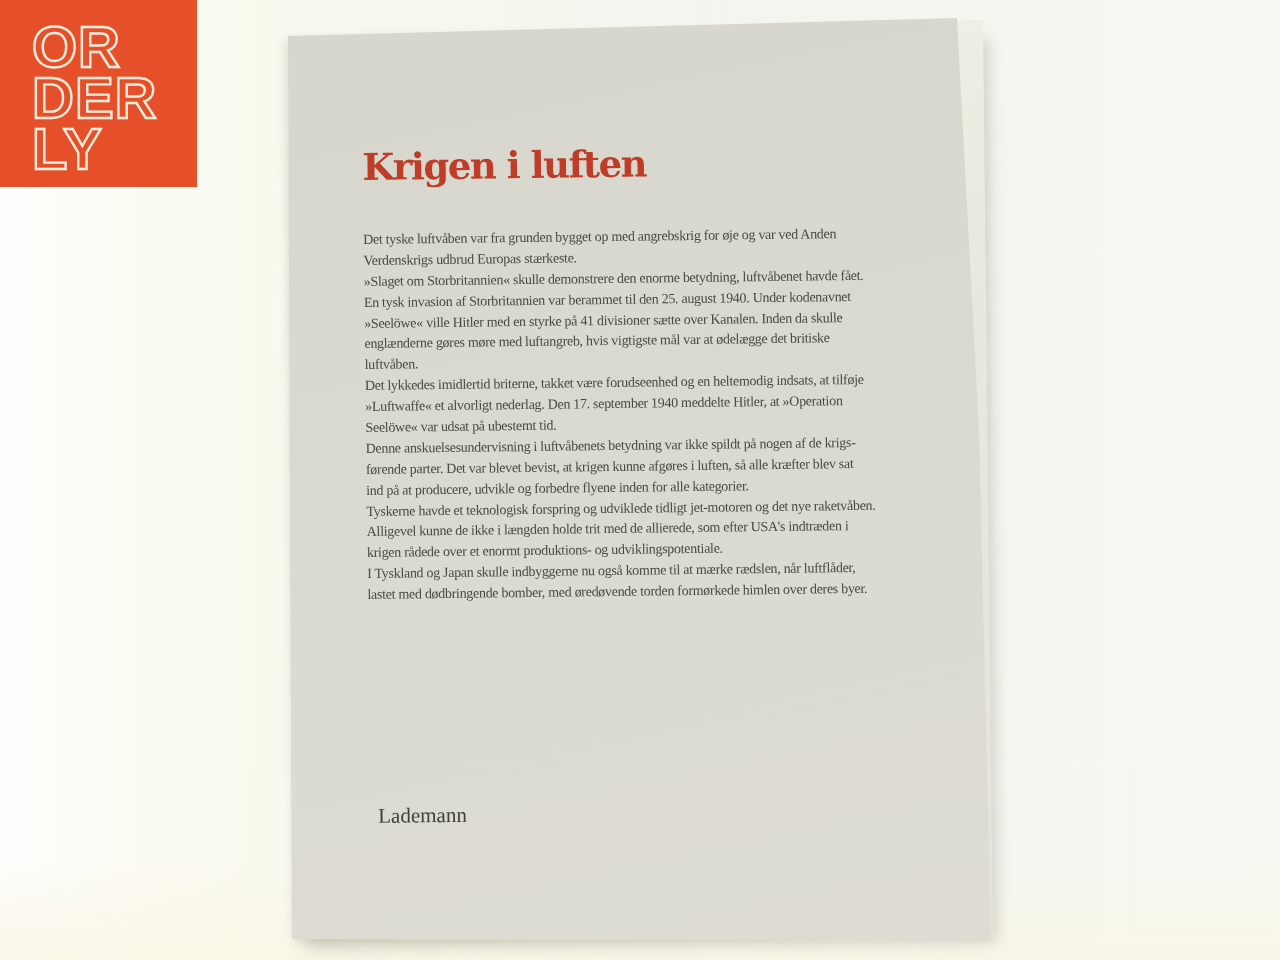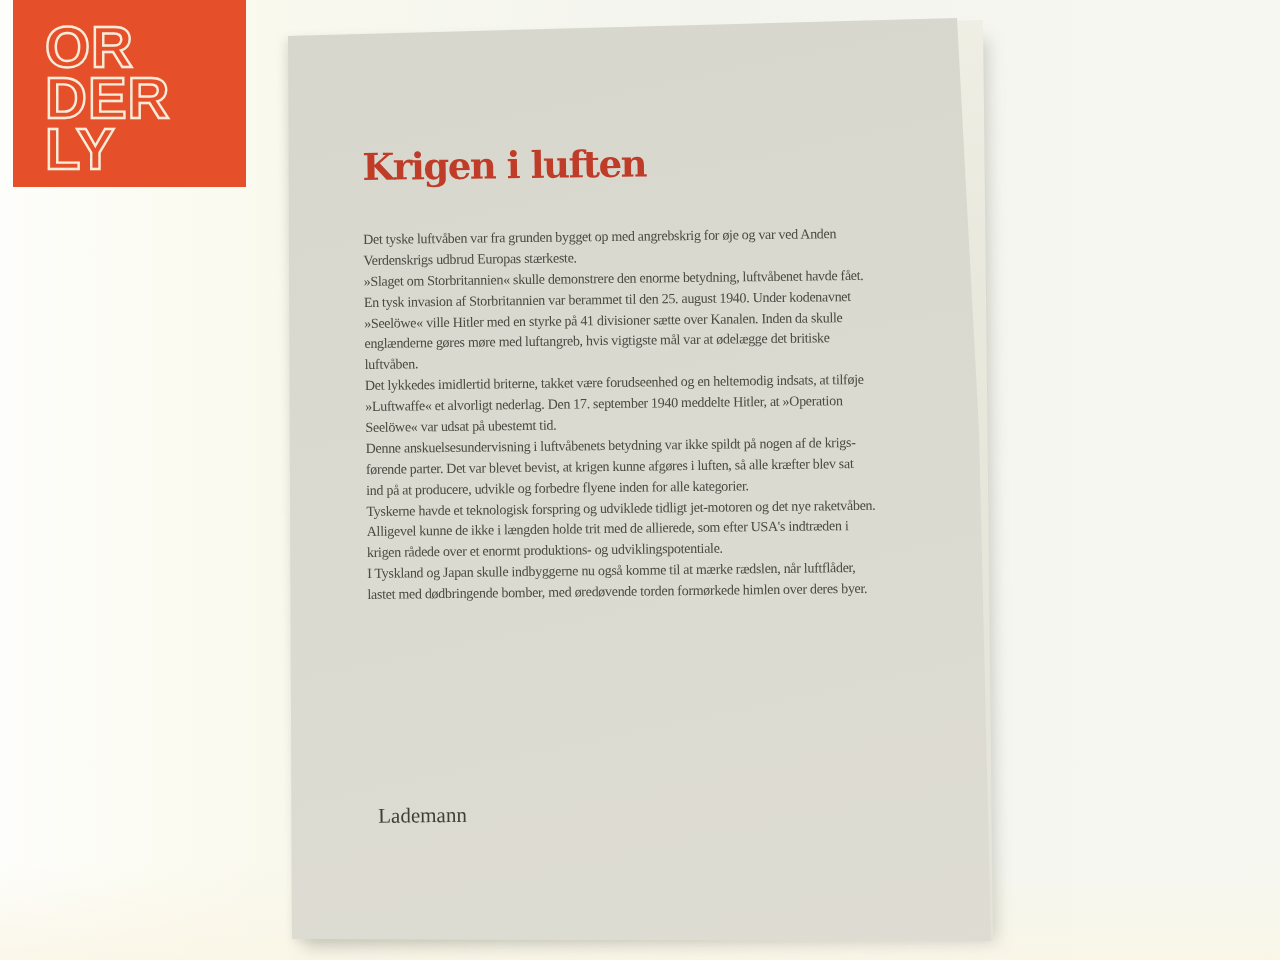--- a/index.html
+++ b/index.html
@@ -11,22 +11,22 @@
   .scene{
     position:relative;
     width:1280px;height:960px;
     background:
       linear-gradient(180deg, rgba(250,248,235,0) 90%, rgba(250,246,230,0.85) 100%),
       linear-gradient(90deg,#fdfdfb 0%, #fcfbf2 13%, #f9f9ee 21%, #f3f4ee 55%, #f5f6f0 80%, #f5f7f0 100%);
   }
 
   
   .logo{
-    position:absolute;left:13px;top:0;
-    width:233px;height:187px;
+    position:absolute;left:0;top:0;
+    width:197px;height:187px;
     background:#e5502a;
   }
   .logo svg{display:block;}
 
   
   .book-shadow{
     position:absolute;left:293px;top:33px;width:692px;height:902px;
     transform:rotate(-0.55deg);
     box-shadow:7px 10px 16px rgba(135,135,120,0.35), -4px 3px 10px rgba(160,160,148,0.22);
   }

